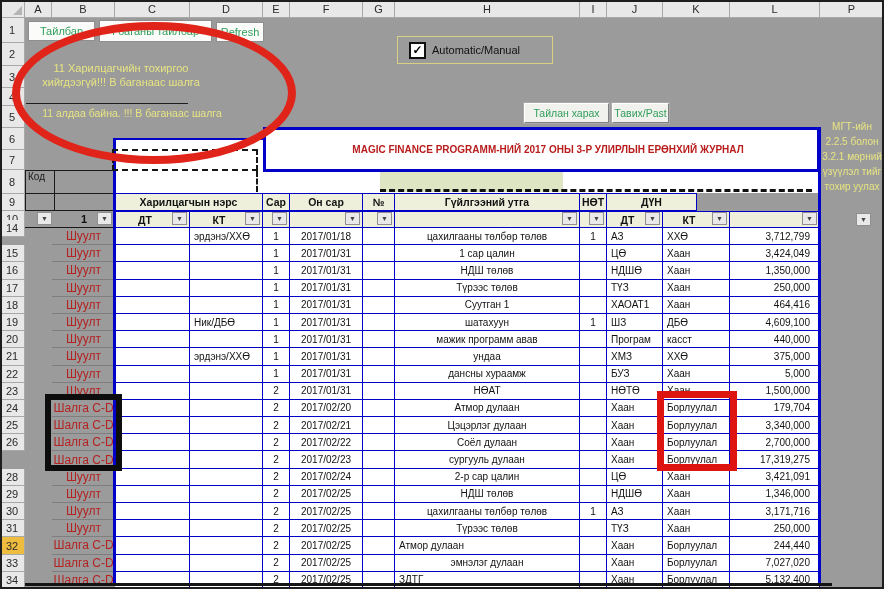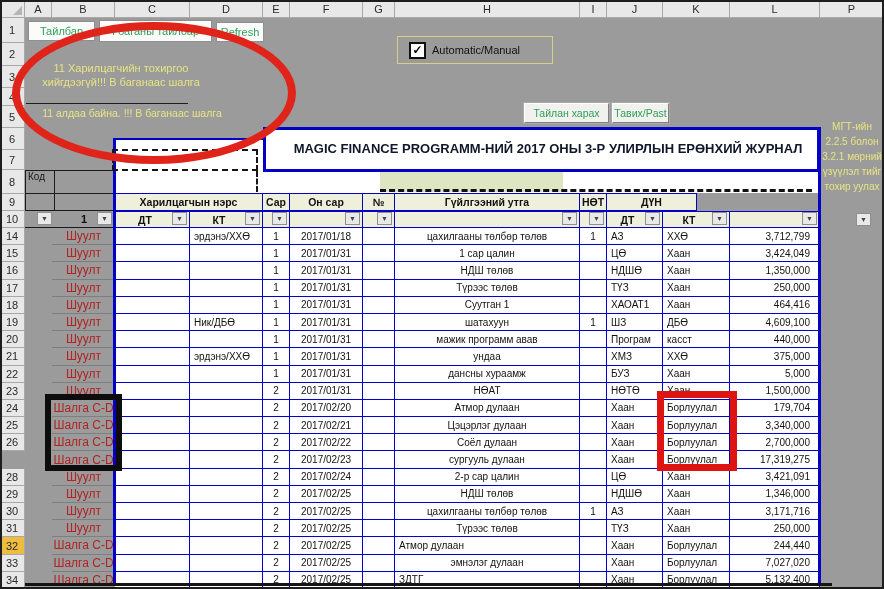--- a/index.html
+++ b/index.html
@@ -39,21 +39,21 @@
   .formbtn{position:absolute;box-sizing:border-box;background:#f1f1ee;border-top:1px solid #fff;
     border-left:1px solid #fff;border-right:1px solid #808080;border-bottom:1px solid #808080;
     box-shadow:0 0 0 1px #aaa;color:#2f9e5a;font-size:10.5px;display:flex;align-items:center;
     justify-content:center;white-space:nowrap;z-index:12;}
 
   
   .warn{position:absolute;color:#e7e482;text-align:center;z-index:11;}
   .note{position:absolute;color:#e7e482;text-align:center;z-index:11;font-size:10px;line-height:1.5;margin-top:7px;}
   .titlebox{position:absolute;left:263px;top:127px;width:557px;height:45px;box-sizing:border-box;
     background:#fff;border:3px solid #0000c6;z-index:9;display:flex;align-items:center;justify-content:center;text-align:center;}
-  .titlebox span{font-weight:bold;font-size:13px;color:#0f172a;line-height:1.55;margin-left:13px;}
+  .titlebox span{font-weight:bold;font-size:10px;color:#b91c1c;line-height:1.55;margin-left:13px;}
   .whitezone{position:absolute;background:#fff;z-index:6;}
   .greencell{position:absolute;left:380px;top:172px;width:183px;height:20px;background:#dee5c3;z-index:7;}
   .dashline{position:absolute;left:380px;top:189px;width:432px;height:0;border-top:3px dashed #101010;z-index:9;}
   .marquee{position:absolute;left:112px;top:149px;width:146px;height:22px;box-sizing:border-box;
     border:2px dashed #161616;z-index:30;}
   .marquee-tail{position:absolute;left:256px;top:171px;width:0;height:21px;border-left:2px dashed #161616;z-index:30;}
   .blue-edge{position:absolute;background:#0000c8;z-index:10;}
   .blackline{position:absolute;background:#151515;z-index:10;}
   .underline{position:absolute;background:#1e1e1e;z-index:11;}
 
@@ -103,21 +103,21 @@
       <div class="rowhdr" style="left: 0px; top: 18px; width: 25px; height: 25px;">1</div>
       <div class="rowhdr" style="left: 0px; top: 43px; width: 25px; height: 23px;">2</div>
       <div class="rowhdr" style="left: 0px; top: 66px; width: 25px; height: 22px;">3</div>
       <div class="rowhdr" style="left: 0px; top: 88px; width: 25px; height: 18px;">4</div>
       <div class="rowhdr" style="left: 0px; top: 106px; width: 25px; height: 22px;">5</div>
       <div class="rowhdr" style="left: 0px; top: 128px; width: 25px; height: 22px;">6</div>
       <div class="rowhdr" style="left: 0px; top: 150px; width: 25px; height: 20px;">7</div>
       <div class="rowhdr" style="left: 0px; top: 170px; width: 25px; height: 24px;">8</div>
       <div class="rowhdr" style="left: 0px; top: 194px; width: 25px; height: 17px;">9</div>
       <div class="rowhdr" style="left: 0px; top: 211px; width: 25px; height: 17px;">10</div>
-      <div class="rowhdr" style="left: 0px; top: 228px; width: 25px; height: 17.19px;">14</div>
+      <div class="rowhdr" style="left: 0px; top: 220px; width: 25px; height: 17.19px;">14</div>
       <div class="rowhdr" style="left: 0px; top: 245.19px; width: 25px; height: 17.19px;">15</div>
       <div class="rowhdr" style="left: 0px; top: 262.38px; width: 25px; height: 17.19px;">16</div>
       <div class="rowhdr" style="left: 0px; top: 279.57px; width: 25px; height: 17.19px;">17</div>
       <div class="rowhdr" style="left: 0px; top: 296.76px; width: 25px; height: 17.19px;">18</div>
       <div class="rowhdr" style="left: 0px; top: 313.95px; width: 25px; height: 17.19px;">19</div>
       <div class="rowhdr" style="left: 0px; top: 331.14px; width: 25px; height: 17.19px;">20</div>
       <div class="rowhdr" style="left: 0px; top: 348.33px; width: 25px; height: 17.19px;">21</div>
       <div class="rowhdr" style="left: 0px; top: 365.52px; width: 25px; height: 17.19px;">22</div>
       <div class="rowhdr" style="left: 0px; top: 382.71px; width: 25px; height: 17.19px;">23</div>
       <div class="rowhdr" style="left: 0px; top: 399.9px; width: 25px; height: 17.19px;">24</div>

